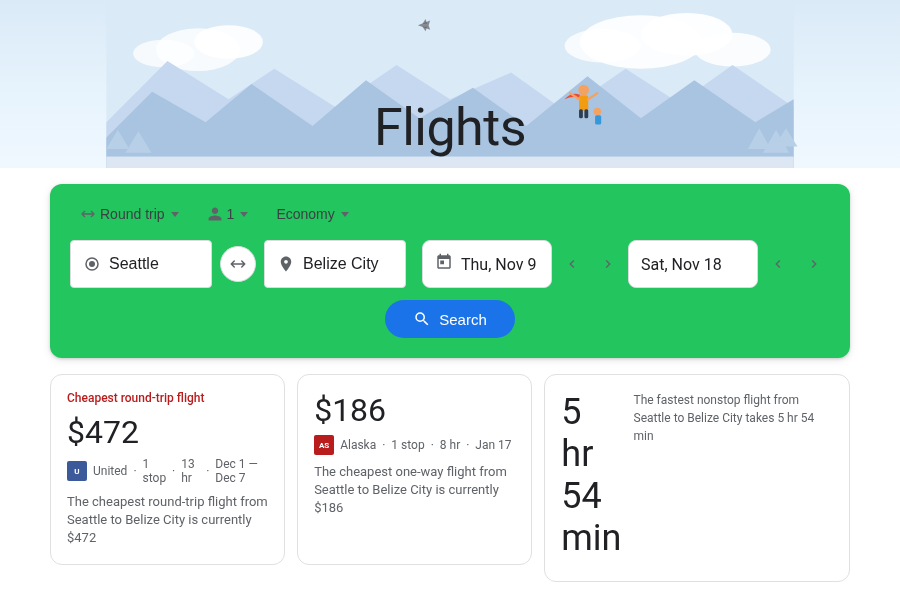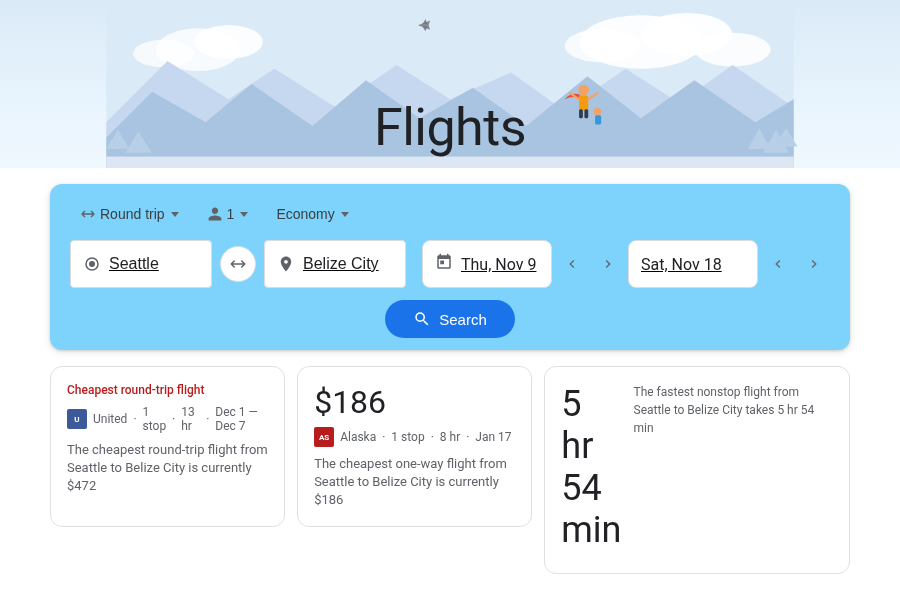--- a/index.html
+++ b/index.html
@@ -36,25 +36,25 @@
       transform: translateX(-50%);
       font-size: 52px;
       font-weight: 400;
       color: #202124;
       letter-spacing: -0.5px;
       white-space: nowrap;
     }
 
     
     .search-container {
-      background: #7dd3fc;
+      background: #22c55e;
       border-radius: 12px;
       box-shadow: 0 1px 3px rgba(0,0,0,0.15), 0 2px 8px rgba(0,0,0,0.1);
       margin: 16px 50px 0 50px;
-      padding: 16px 20px 12px 20px;
+      padding: 16px 20px 20px 20px;
     }
 
     .search-options {
       display: flex;
       gap: 8px;
       margin-bottom: 12px;
       align-items: center;
     }
 
     .option-btn {
@@ -78,21 +78,20 @@
       border-right: 4px solid transparent;
       border-top: 5px solid #5f6368;
       display: inline-block;
       margin-left: 2px;
     }
 
     .search-inputs {
       display: flex;
       align-items: center;
       gap: 8px;
-      text-decoration: underline;
     }
 
     .input-field {
       display: flex;
       align-items: center;
       border: 1px solid #dadce0;
       border-radius: 4px;
       padding: 8px 12px;
       height: 48px;
       background: #fff;
@@ -440,20 +439,21 @@
       </svg>
       <span>Search</span>
     </button>
   </div>
 </div>
 
 <div class="cards-container">
 
   <div class="card">
     <div class="card-label">Cheapest round-trip flight</div>
+    <div class="card-price">$472</div>
     <div class="card-airline-row">
       <div class="airline-logo">U</div>
       <span>United</span>
       <span>·</span>
       <span>1 stop</span>
       <span>·</span>
       <span>13 hr</span>
       <span>·</span>
       <span>Dec 1 — Dec 7</span>
     </div>

